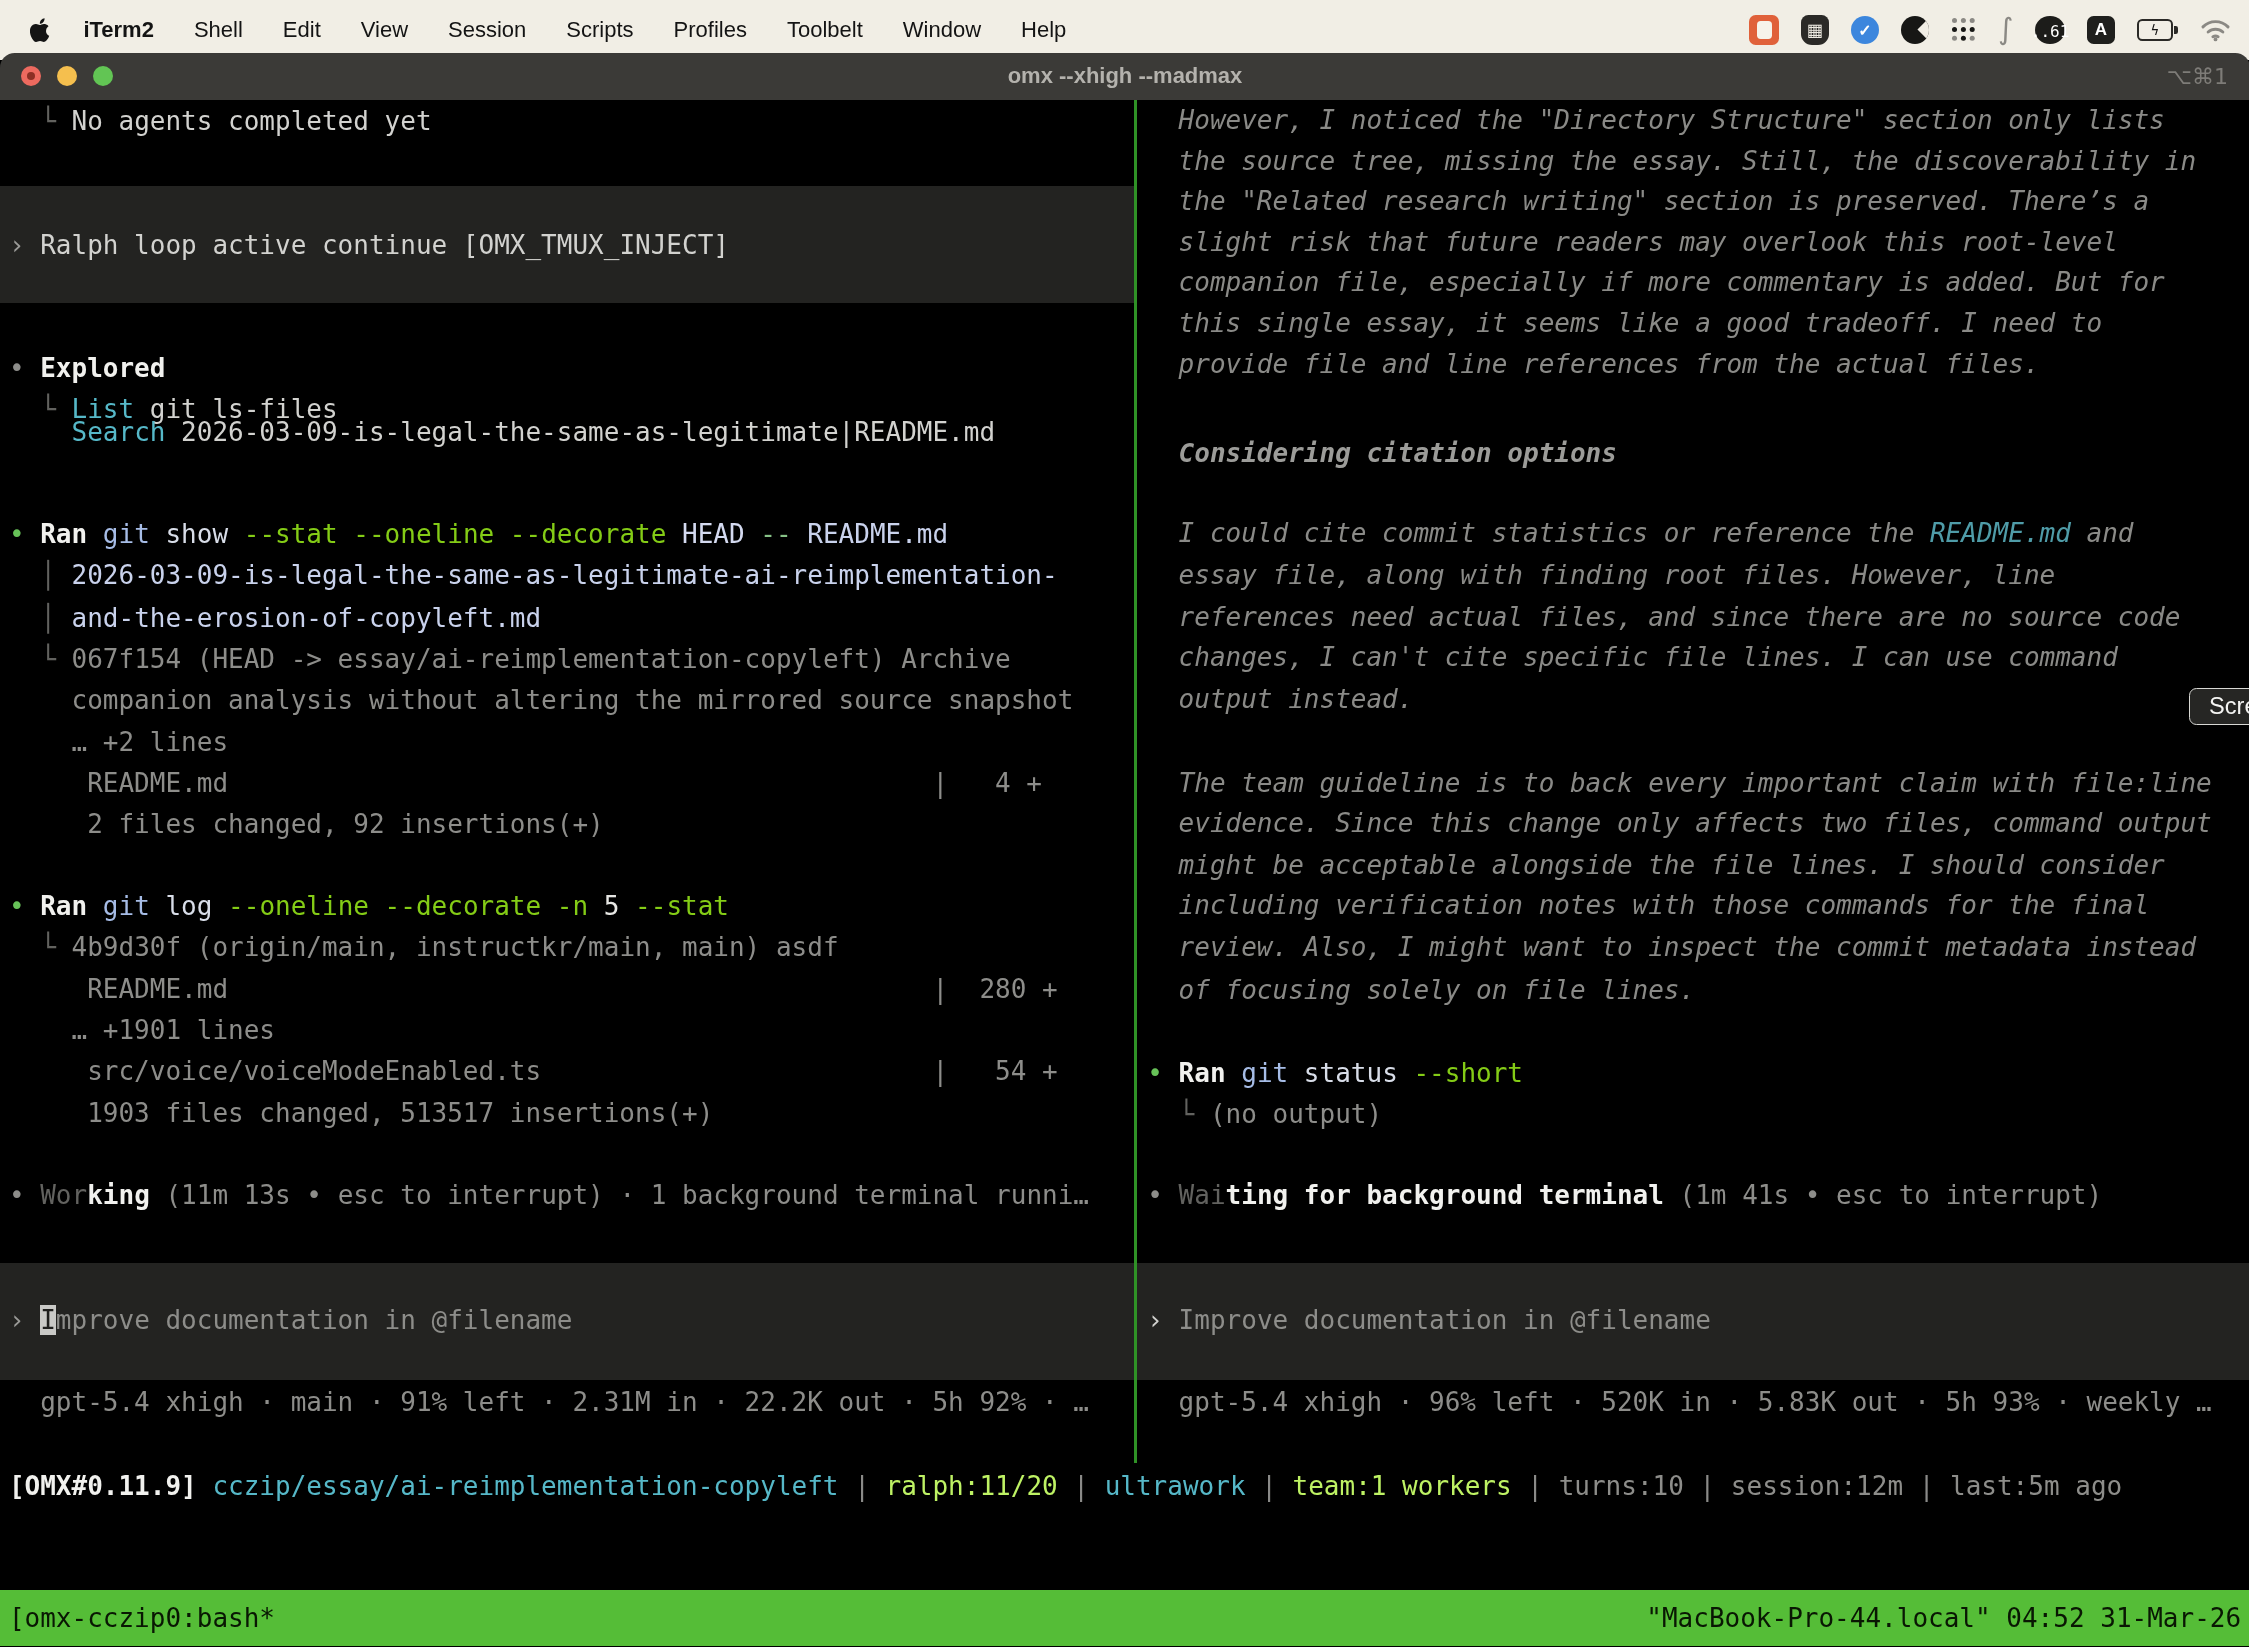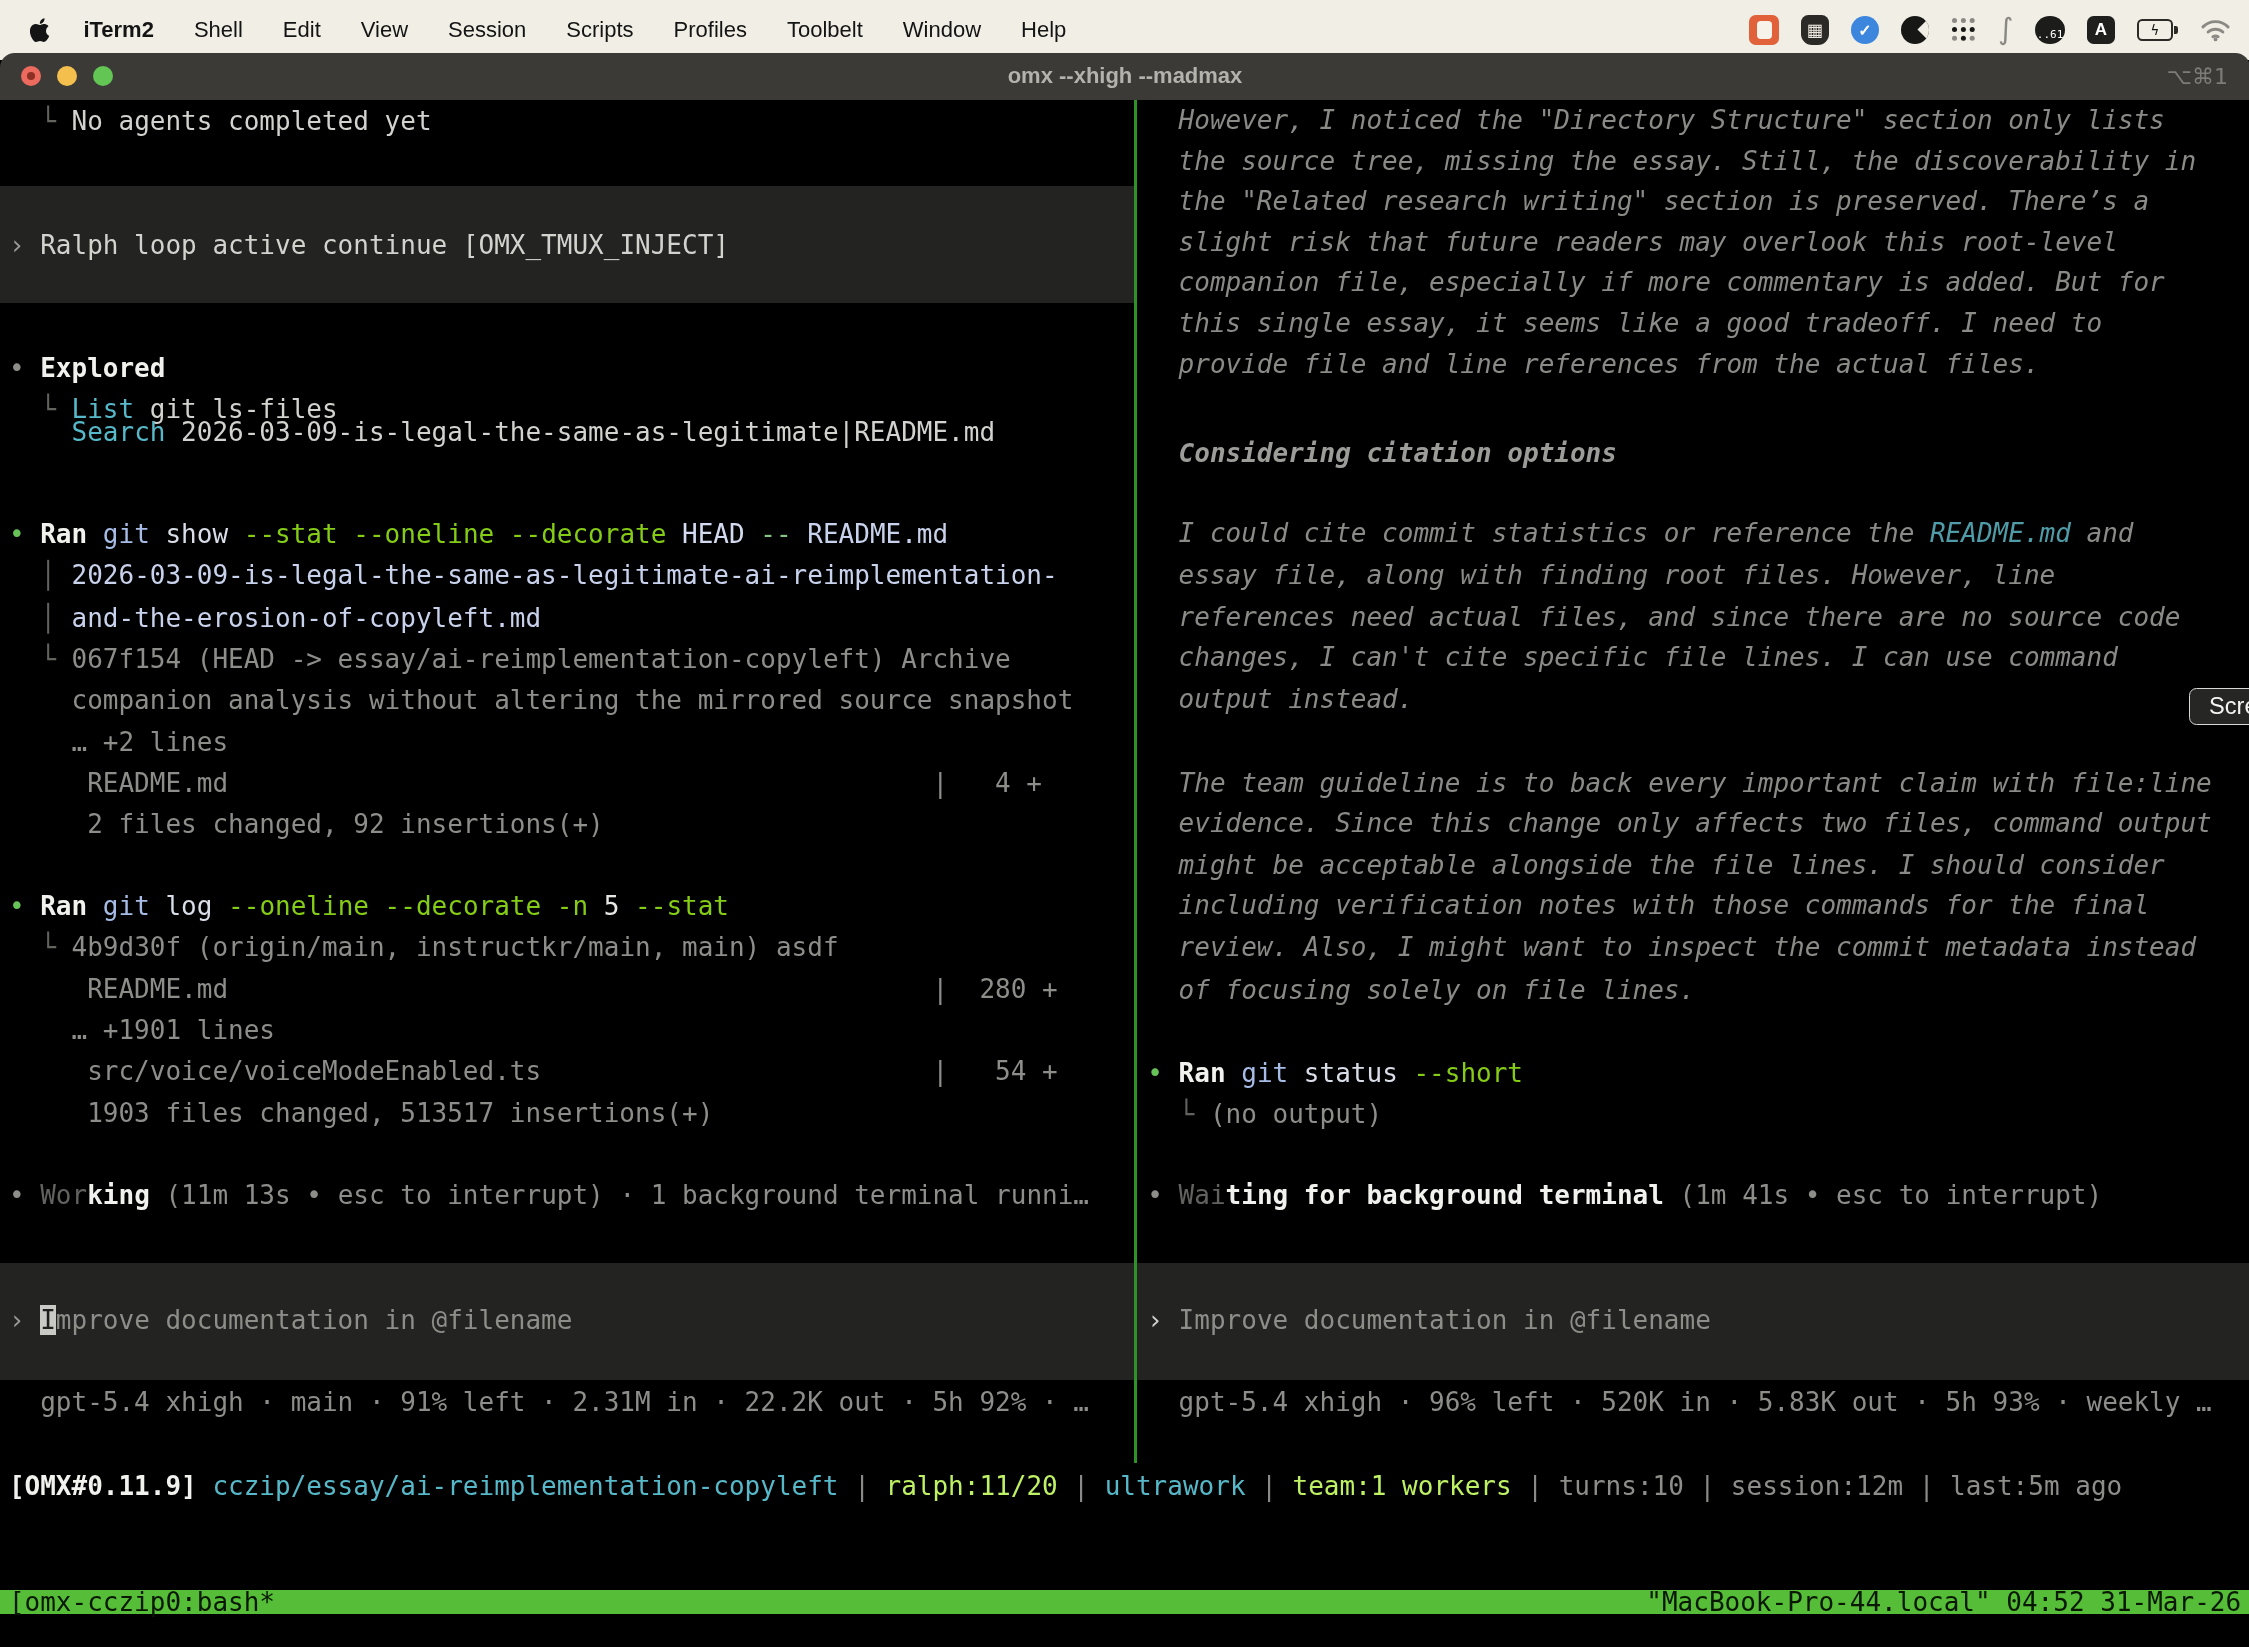--- a/index.html
+++ b/index.html
@@ -14,21 +14,21 @@
   .micon{display:inline-flex;align-items:center;justify-content:center;}
   .ic-chat{width:29.5px;height:29.5px;background:#e0613a;border-radius:6.6px;display:inline-flex;align-items:center;justify-content:center;}
   .ic-chat-in{width:14.8px;height:17.7px;background:#f6f3ea;border-radius:3.7px;}
   .ic-shield{width:28px;height:29.5px;background:#2b2a27;border-radius:7.4px 7.4px 11px 11px;display:inline-flex;align-items:center;justify-content:center;color:#ece9e0;font-size:17.7px;font-family:"DejaVu Sans",sans-serif;}
   .ic-badge{width:28px;height:28px;background:#3c86dd;border-radius:50%;color:#fff;display:inline-flex;align-items:center;justify-content:center;font-size:16px;font-weight:bold;}
   .ic-rec{width:28px;height:28px;background:#171715;border-radius:50%;position:relative;overflow:hidden;display:inline-block;}
   .ic-rec-cut{position:absolute;right:-4.4px;top:7.4px;width:13.3px;height:13.3px;background:#f1eee5;transform:rotate(45deg);}
   .ic-dots-wrap{width:25px;height:25px;display:inline-block;position:relative;}
   .ic-dots{position:absolute;left:0.7px;top:0.7px;width:5.2px;height:5.2px;border-radius:50%;background:#8b8984;box-shadow:8.9px 0 0 #8b8984,17.7px 0 0 #8b8984,0 8.9px 0 #171715,8.9px 8.9px 0 #171715,17.7px 8.9px 0 #171715,0 17.7px 0 #8b8984,8.9px 17.7px 0 #171715,17.7px 17.7px 0 #8b8984;}
   .ic-hook{color:#8b8984;font-size:29.5px;font-family:"DejaVu Sans",sans-serif;line-height:29.5px;}
-  .ic-61{width:29.5px;height:28px;background:#1c1c1a;border-radius:50%;color:#fff;font-size:11px;display:inline-flex;align-items:flex-end;justify-content:center;padding-bottom:0;box-sizing:border-box;font-family:"DejaVu Sans Mono",monospace;}
+  .ic-61{width:29.5px;height:28px;background:#1c1c1a;border-radius:50%;color:#fff;font-size:16px;display:inline-flex;align-items:flex-end;justify-content:center;padding-bottom:0;box-sizing:border-box;font-family:"DejaVu Sans Mono",monospace;}
   .ic-61 span{margin-bottom:3px;}
   .ic-a{width:28px;height:28px;background:#1f1f1d;border-radius:6.6px;color:#fff;font-weight:bold;font-size:17px;display:inline-flex;align-items:center;justify-content:center;}
   .ic-batt{display:inline-flex;align-items:center;}
   .ic-batt-body{width:32px;height:17.7px;border:2.2px solid #2b2a27;border-radius:5.2px;display:inline-flex;align-items:center;justify-content:center;color:#111;font-size:13.3px;font-family:"DejaVu Sans",sans-serif;}
   .ic-batt-nub{width:3.7px;height:8px;background:#2b2a27;border-radius:0 2.2px 2.2px 0;margin-left:1.5px;}
   
   #titlebar{position:absolute;top:53px;left:0;right:0;height:65px;background:#3b3a37;border-radius:14.8px 14.8px 0 0;border-bottom:1.5px solid #262624;box-sizing:border-box;}
   #traffic{position:absolute;left:20.7px;top:13.3px;display:flex;gap:16px;}
   .tl{width:20px;height:20px;border-radius:50%;display:inline-flex;align-items:center;justify-content:center;}
   .tl-close{background:#ed6a5f;}
@@ -68,21 +68,21 @@
   .c-prd{color:#9a9a97;}
   .c-cur{background:#c9c9c6;color:#1f1f1d;}
   .c-sep{color:#8a8a88;}
   .c-grn2{color:#bef264;}
   
   #omx-line{position:absolute;left:8.9px;top:1366px;white-space:pre;font-size:26px;line-height:41px;}
   #omx-line .tline{position:static;}
   
   #tooltip{position:absolute;left:2189px;top:588px;width:81px;height:37px;background:#262624;border:1.5px solid #d8d8d4;border-radius:7.4px;display:flex;align-items:center;padding-left:19px;box-sizing:border-box;color:#f4f4f2;font-family:"Liberation Sans",sans-serif;font-size:23.6px;}
   
-  #tmuxbar{position:absolute;left:0;right:0;top:1490px;height:24px;background:#55bd37;display:flex;align-items:center;justify-content:space-between;padding:0 8.9px;box-sizing:border-box;font-size:26px;color:#091703;}
+  #tmuxbar{position:absolute;left:0;right:0;top:1490px;height:56px;background:#55bd37;display:flex;align-items:center;justify-content:space-between;padding:0 8.9px;box-sizing:border-box;font-size:26px;color:#091703;}
 </style>
 </head>
 <body>
 
 <div id="screen">
 
   <div id="menubar">
     <span id="apple">
       <svg width="23.6" height="28" viewBox="0 0 24 28">
         <path fill="#141414" d="M16.3 14.9c0-3 2.5-4.5 2.6-4.6-1.4-2.1-3.6-2.4-4.4-2.4-1.9-.2-3.6 1.1-4.6 1.1-1 0-2.4-1.1-4-1-2 0-3.9 1.2-5 3-2.1 3.7-.5 9.1 1.5 12.1 1 1.5 2.2 3.1 3.8 3 1.5-.1 2.1-1 4-1s2.4 1 4 1 2.7-1.5 3.7-2.9c1.2-1.7 1.6-3.3 1.7-3.4-.1 0-3.3-1.3-3.3-4.9z"></path>

